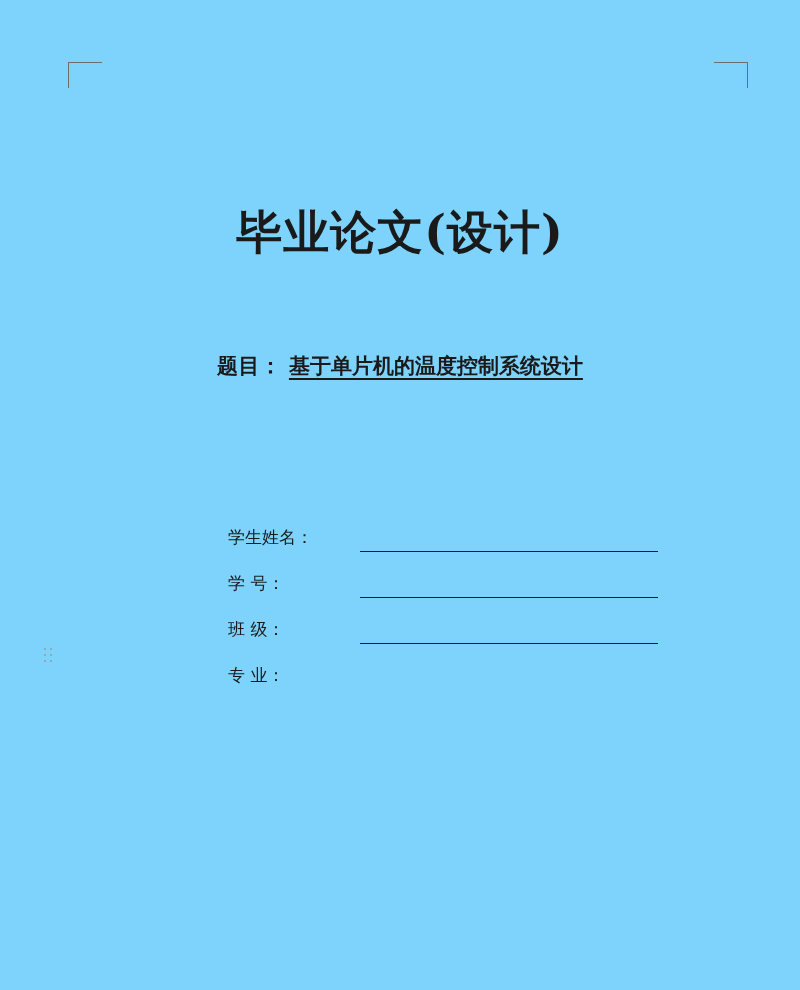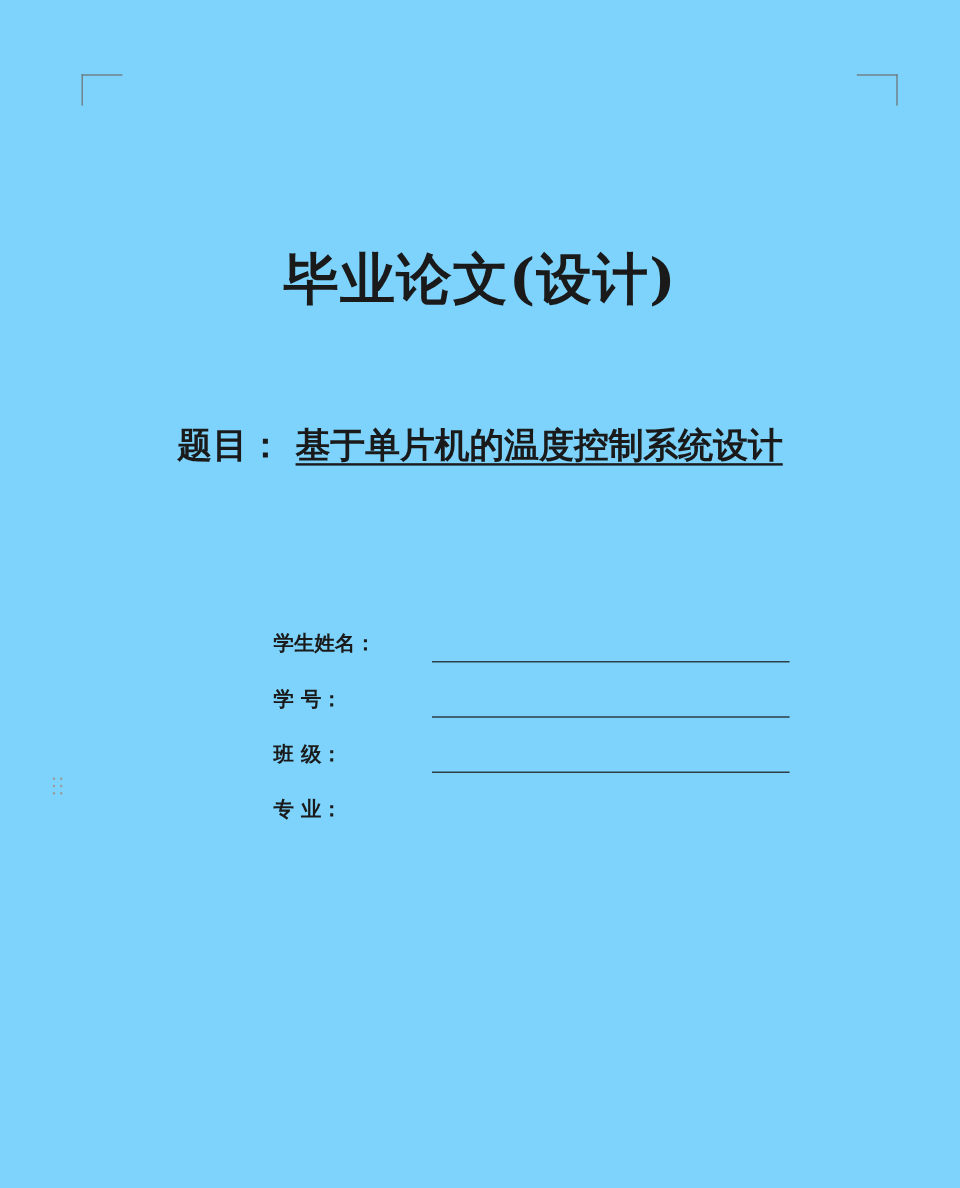--- a/index.html
+++ b/index.html
@@ -81,21 +81,21 @@
     font-family: "DejaVu Serif", "Liberation Serif", serif;
   }
 
   
   .subject-line {
     position: absolute;
     left: 0;
     top: 352px;
     width: 800px;
     text-align: center;
-    font-size: 29px;
+    font-size: 21px;
     font-weight: bold;
     white-space: nowrap;
     font-family: "DejaVu Serif", "Liberation Serif", serif;
   }
   .subject-label {
     letter-spacing: 0.5px;
   }
   .subject-value {
     text-decoration: underline;
     text-underline-offset: 5px;
@@ -112,21 +112,21 @@
   .field-row {
     display: flex;
     align-items: flex-end;
     height: 40px;
     margin-bottom: 6px;
   }
   .field-label {
     width: 118px;
     flex: 0 0 118px;
     font-size: 17px;
-    font-weight: bold;
+    font-weight: normal;
     letter-spacing: 0px;
     font-family: "DejaVu Serif", "Liberation Serif", serif;
     white-space: nowrap;
     line-height: 1;
     padding-bottom: 6px;
   }
 
   .field-line {
     flex: 1 1 auto;
     border-bottom: 1.6px solid #1a1a1a;

